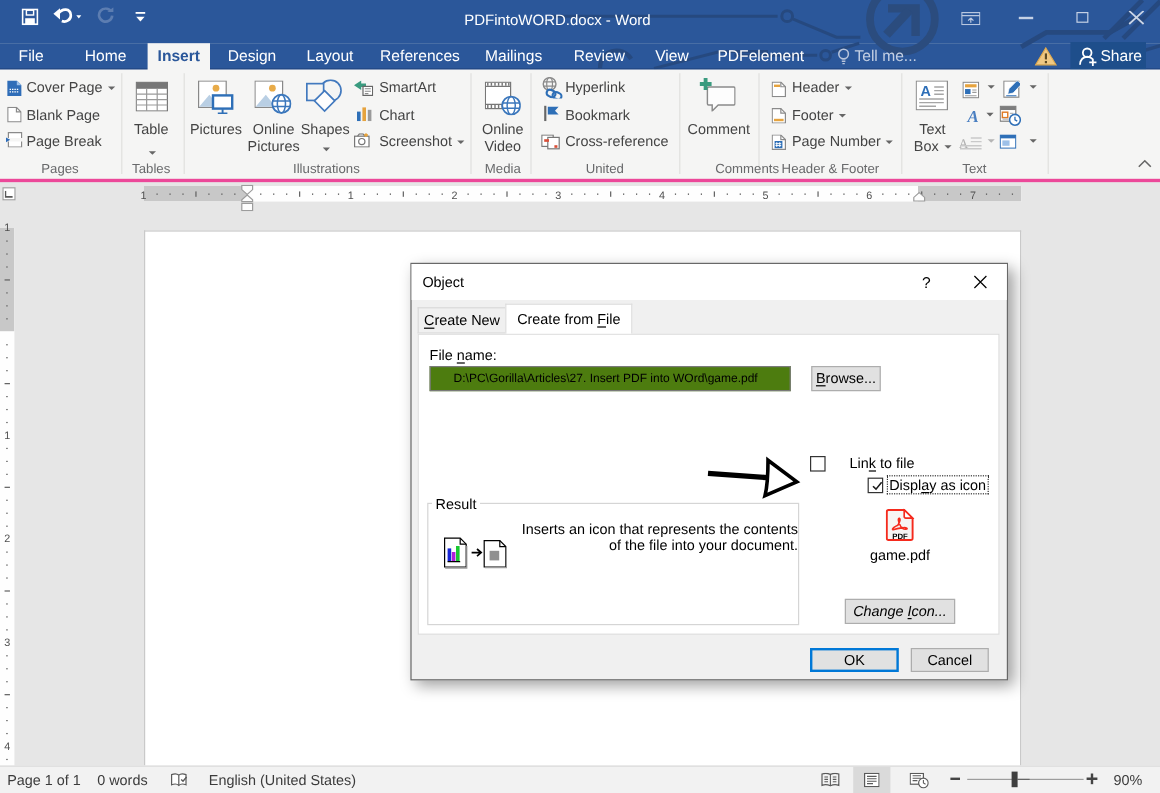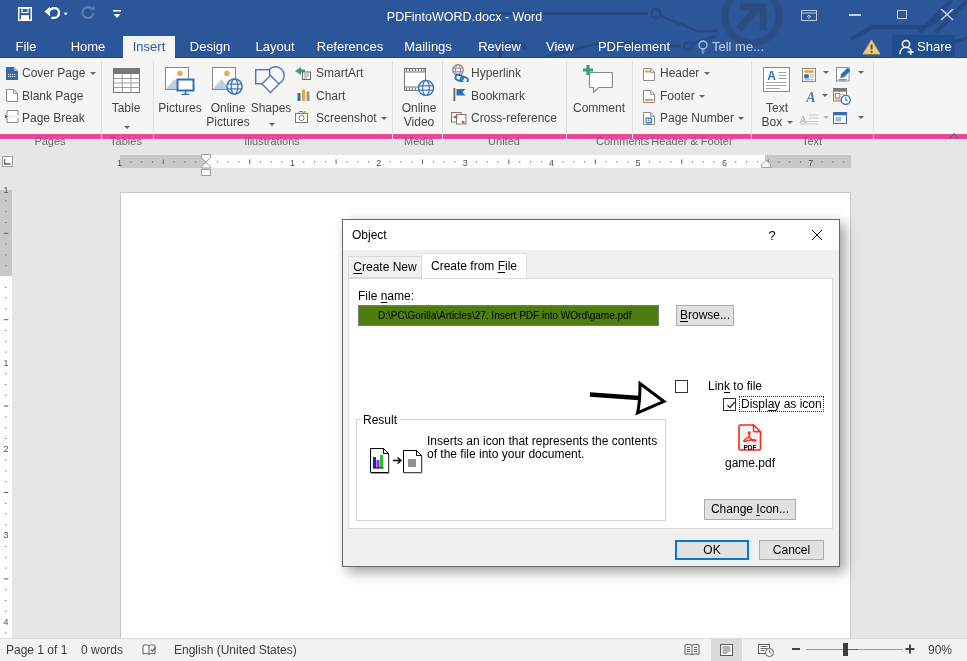--- a/index.html
+++ b/index.html
@@ -6,23 +6,23 @@
 html,body { width:967px; height:661px; overflow:hidden; }
 body { font-family:"Liberation Sans", sans-serif; position:relative; background:#e6e6e6; }
 
 #titlebar { position:absolute; left:0; top:0; width:967px; height:36px; background:#2b579a; }
 #tabrow { position:absolute; left:0; top:36px; width:967px; height:22px; background:#2b579a; }
 #pattern { position:absolute; left:0; top:0; }
 #darkline { position:absolute; left:0; top:56.5px; width:967px; height:1.5px; background:#1f437c; }
 #doctitle { position:absolute; left:-19px; top:10px; width:967px; text-align:center; color:#ffffff; font-size:12.5px; }
 
 .tab { position:absolute; top:36px; height:22px; color:#fff; font-size:13px; line-height:21px; text-align:center; z-index:3; }
-#tab-insert { background:#f5f5f4; color:#2b579a; height:23px; }
-
-#ribbon { position:absolute; left:0; top:58px; width:967px; height:81px; background:#f5f5f4; border-bottom:5px solid #ec4899; font-size:12px; color:#444; }
+#tab-insert { background:#f5f5f4; color:#2b579a; height:23px;font-weight:bold; }
+
+#ribbon { position:absolute; left:0; top:58px; width:967px; height:94px; background:#f5f5f4; border-bottom:3px solid #ec4899; font-size:12px; color:#444; }
 .sep { position:absolute; top:3px; height:84px; width:1px; background:#e0e0de; }
 .grplabel { position:absolute; top:77px; height:13px; font-size:11px; color:#68696b; text-align:center; }
 .rrow { position:absolute; height:20px; line-height:20px; white-space:nowrap; }
 .bigbtn { position:absolute; text-align:center; color:#444; }
 .bigbtn .blabel { font-size:12px; line-height:14px; }
 .caret { display:inline-block; width:0; height:0; border-left:3.2px solid transparent; border-right:3.2px solid transparent; border-top:3.8px solid #666; vertical-align:middle; margin-left:1px; }
 
 #hruler { position:absolute; left:120px; top:155px; width:731px; height:13px; background:#fefefe; z-index:2; }
 #vruler { position:absolute; left:0; top:190px; width:12px; height:448px; background:#fefefe; z-index:2; }
 
@@ -36,22 +36,22 @@
 #dtab2 { left:78px; top:33px; width:106px; height:25px; line-height:24px; background:#fff; border:1px solid #dcdcdc; border-bottom:none; z-index:2; }
 #tabpage { position:absolute; left:5px; top:58px; width:485px; height:251px; background:#ffffff; border:1px solid #dcdcdc; }
 .u { text-decoration:underline; text-underline-offset:1.5px; }
 #fileinput { position:absolute; left:9px; top:26px; width:301px; height:21px; background:#4d7c0f; border:1px solid #7a7a7a; font-size:10px; line-height:19px; padding-left:19px; white-space:nowrap; overflow:hidden; }
 .wbtn { position:absolute; background:#e1e1e1; border:1px solid #adadad; text-align:center; font-size:12px; color:#000; }
 #browse { left:327px; top:26px; width:58px; height:21px; line-height:19px; }
 .cbrow { position:absolute; left:326px; height:15px; font-size:12px; line-height:15px; white-space:nowrap; }
 .cbox { position:absolute; left:0; top:0.5px; width:13px; height:13px; background:#fff; border:1px solid #333; }
 #resultbox { position:absolute; left:7px; top:140px; width:310px; height:102px; border:1px solid #d5d5d5; }
 #resultlabel { position:absolute; left:11px; top:134px; background:#fff; padding:0 3px; font-size:12px; }
-#resulttext { position:absolute; left:78px; top:156px; width:238px; font-size:12px; line-height:13px; }
-#changeicon { left:355px; top:220px; width:92px; height:21px; line-height:19px; }
+#resulttext { position:absolute; left:78px; top:156px; width:238px; font-size:12px; line-height:13px;text-align:right; }
+#changeicon { left:355px; top:220px; width:92px; height:21px; line-height:19px;font-style:italic; }
 #okbtn { position:absolute; left:332px; top:320px; width:74px; height:20px; background:#e1e1e1; border:2px solid #0078d7; text-align:center; line-height:16px; font-size:12px; }
 #cancelbtn { position:absolute; left:416px; top:320px; width:65px; height:20px; background:#e1e1e1; border:1px solid #adadad; text-align:center; line-height:18px; font-size:12px; }
 
 #statusbar { position:absolute; left:0; top:638px; width:967px; height:23px; background:#f2f2f2; border-top:1px solid #dbdbdb; font-size:12px; color:#3b3b3b; z-index:6; }
 #statusbar .item { position:absolute; top:4px; white-space:nowrap; }
 </style>
 </head>
 <body>
 
 <div id="titlebar"></div>

